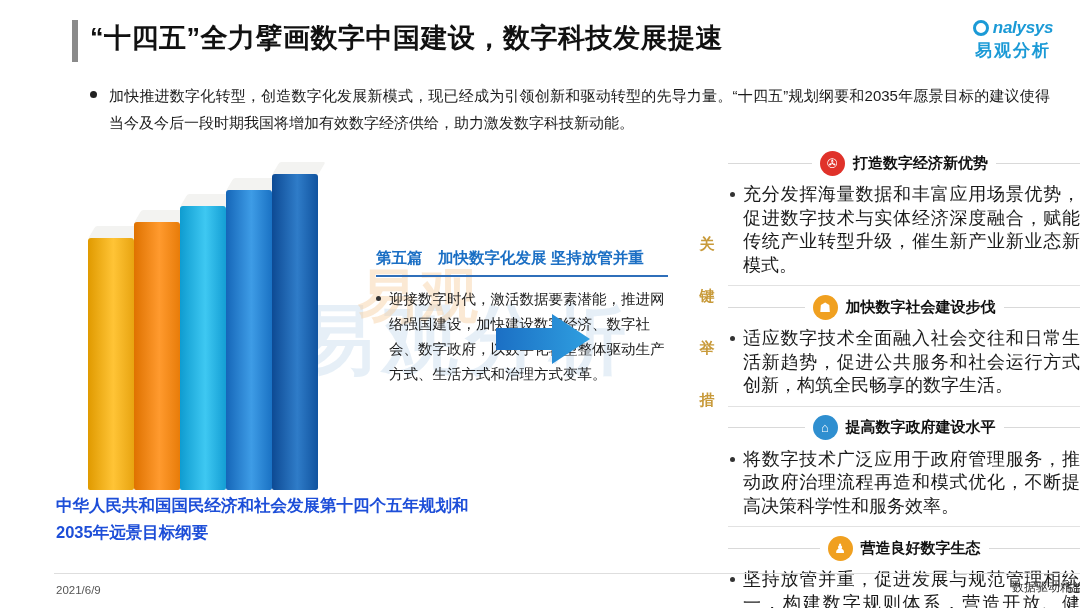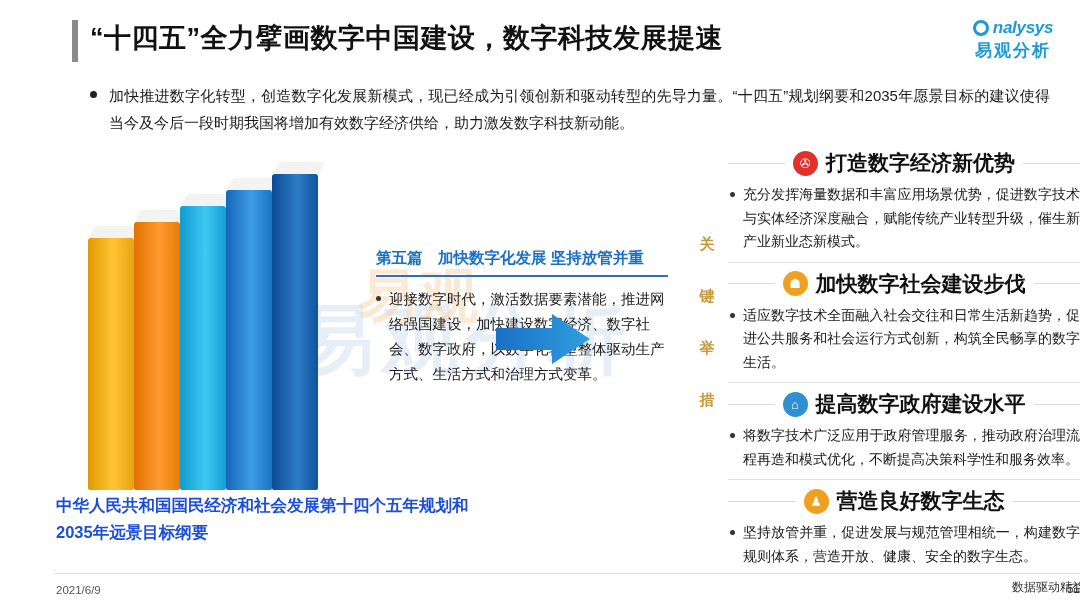--- a/index.html
+++ b/index.html
@@ -253,41 +253,41 @@
     height: 25px;
     border-radius: 50%;
     display: flex;
     align-items: center;
     justify-content: center;
     font-size: 13px;
     color: #fff;
     flex: none;
   }
   .sec-title {
-    font-size: 21px;
+    font-size: 15px;
     font-weight: bold;
     color: #111;
     white-space: nowrap;
   }
   .sec-body {
     display: flex;
     gap: 8px;
     margin-top: 5px;
     padding-left: 2px;
   }
   .sec-bullet {
     width: 5px;
     height: 5px;
     border-radius: 50%;
     background: #333;
     margin-top: 9px;
     flex: none;
   }
   .sec-text {
-    font-size: 14px;
+    font-size: 18px;
     line-height: 23.5px;
     color: #1a1a1a;
     text-align: justify;
   }
   .sec-divider {
     height: 1px;
     background: #e2e2e2;
     margin: 8px 0 0 0;
   }
 

